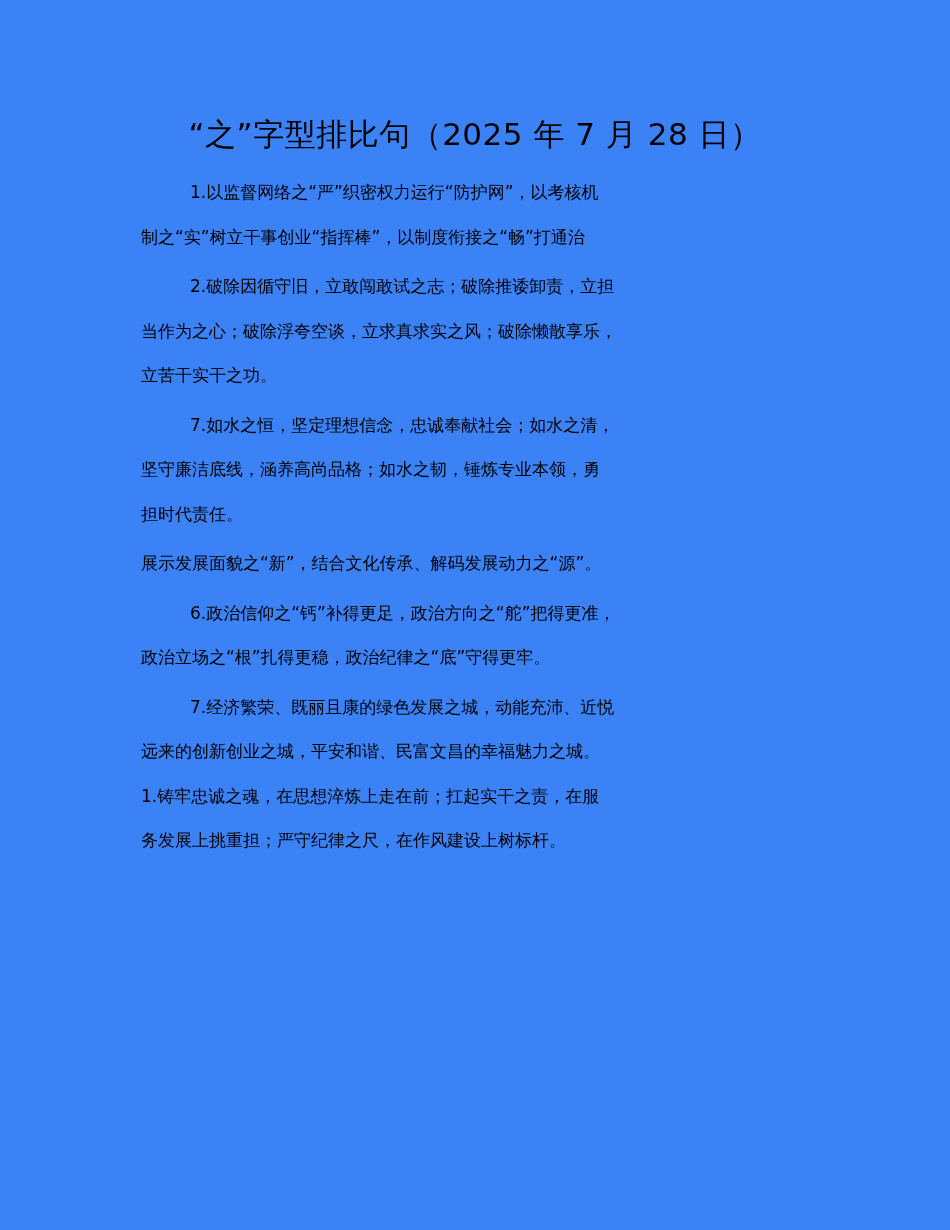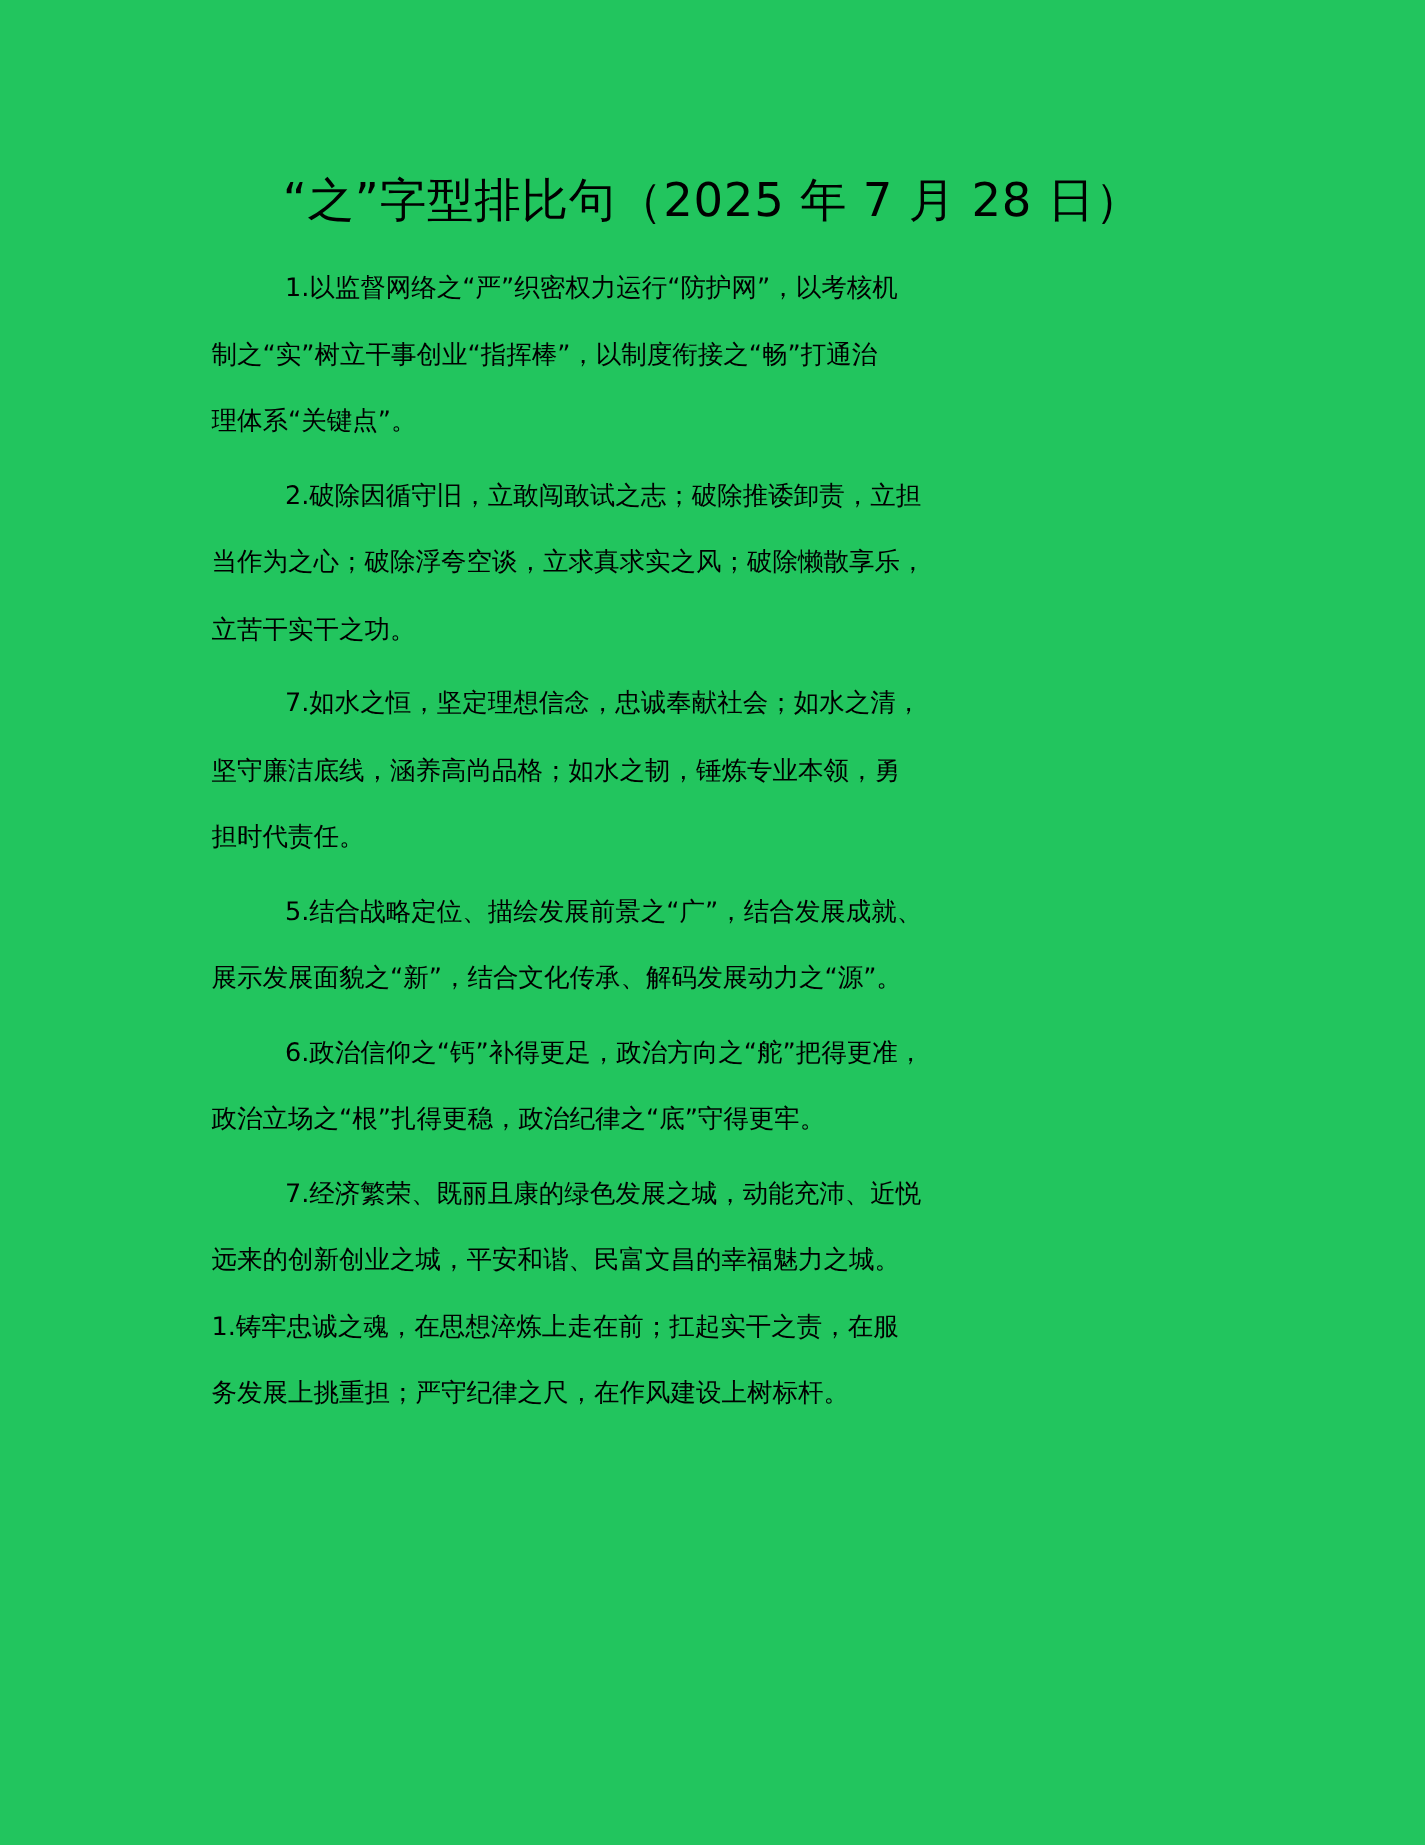--- a/index.html
+++ b/index.html
@@ -14,21 +14,21 @@
       overflow: hidden;
       font-family: "DejaVu Sans", "Liberation Sans", sans-serif;
       color: #000000;
     }
     .page {
       position: absolute;
       left: 0;
       top: 0;
       width: 950px;
       height: 1230px;
-      background: #22c55e;
+      background: #3b82f6;
     }
     .title {
       position: absolute;
       left: 0;
       top: 112px;
       width: 950px;
       text-align: center;
       font-size: 31px;
       line-height: 44px;
       letter-spacing: 0.5px;
@@ -59,34 +59,32 @@
 </head>
 <body>
 
 <div class="page">
   <div class="title">“之”字型排比句（2025 年 7 月 28 日）</div>
 
   <div class="body">
     <p class="para">
       <span class="line indent">1.以监督网络之“严”织密权力运行“防护网”，以考核机</span>
       <span class="line">制之“实”树立干事创业“指挥棒”，以制度衔接之“畅”打通治</span>
-      <span class="line">理体系“关键点”。</span>
     </p>
     <p class="para gap">
       <span class="line indent">2.破除因循守旧，立敢闯敢试之志；破除推诿卸责，立担</span>
       <span class="line">当作为之心；破除浮夸空谈，立求真求实之风；破除懒散享乐，</span>
       <span class="line">立苦干实干之功。</span>
     </p>
     <p class="para gap">
       <span class="line indent">7.如水之恒，坚定理想信念，忠诚奉献社会；如水之清，</span>
       <span class="line">坚守廉洁底线，涵养高尚品格；如水之韧，锤炼专业本领，勇</span>
       <span class="line">担时代责任。</span>
     </p>
     <p class="para gap">
-      <span class="line indent">5.结合战略定位、描绘发展前景之“广”，结合发展成就、</span>
       <span class="line">展示发展面貌之“新”，结合文化传承、解码发展动力之“源”。</span>
     </p>
     <p class="para gap">
       <span class="line indent">6.政治信仰之“钙”补得更足，政治方向之“舵”把得更准，</span>
       <span class="line">政治立场之“根”扎得更稳，政治纪律之“底”守得更牢。</span>
     </p>
     <p class="para gap">
       <span class="line indent">7.经济繁荣、既丽且康的绿色发展之城，动能充沛、近悦</span>
       <span class="line">远来的创新创业之城，平安和谐、民富文昌的幸福魅力之城。</span>
     </p>

